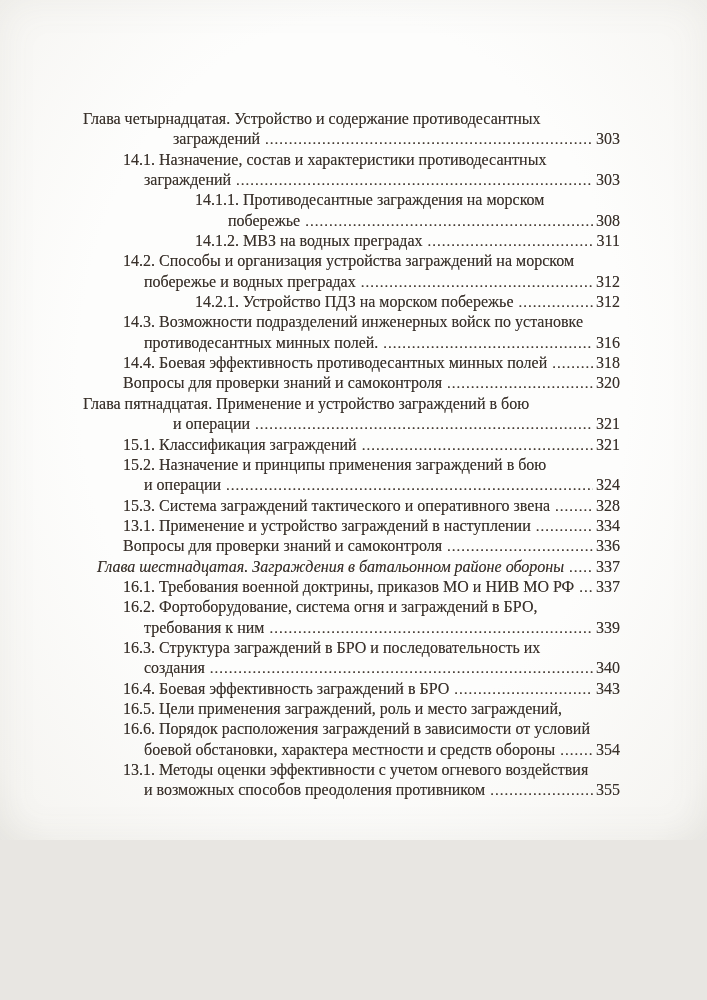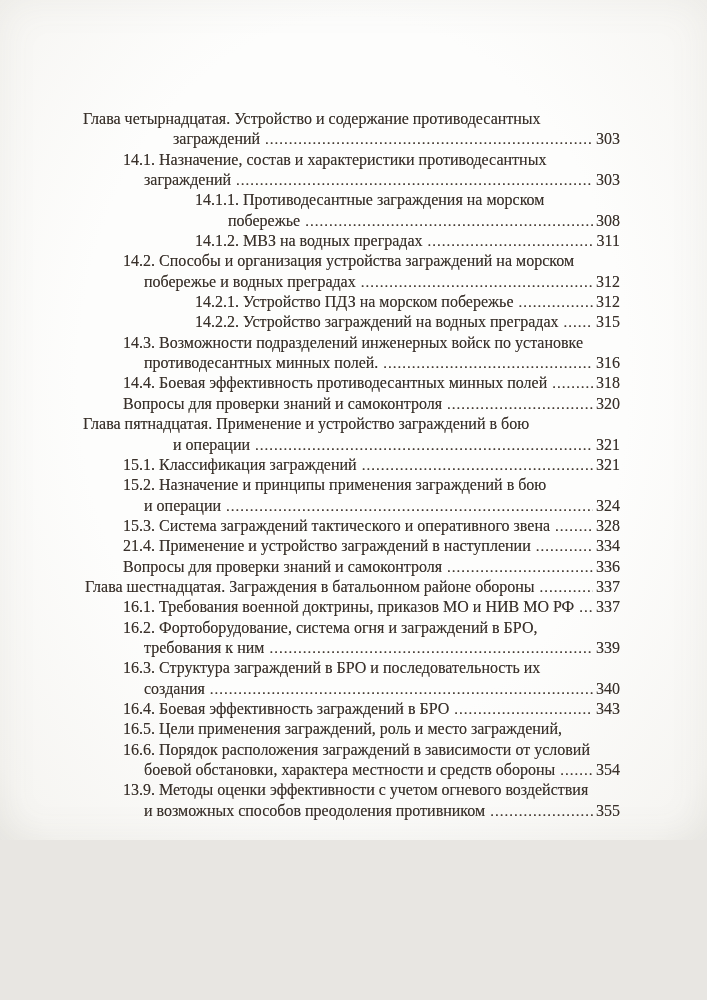--- a/index.html
+++ b/index.html
@@ -118,27 +118,20 @@
       </div>
       <div>
         <div class="line">
           <span class="txt" style="margin-left: 112px;">14.2.1. Устройство ПДЗ на морском побережье</span>
           <span class="dots"></span>
           <span class="pg">312</span>
         </div>
       </div>
       <div>
         <div class="line">
-          <span class="txt" style="margin-left: 112px;">14.2.2. Устройство заграждений на водных преградах</span>
-          <span class="dots"></span>
-          <span class="pg">315</span>
-        </div>
-      </div>
-      <div>
-        <div class="line">
           <span class="txt" style="margin-left: 40px;">14.3. Возможности подразделений инженерных войск по установке</span>
         </div>
         <div class="line">
           <span class="txt" style="margin-left: 61px;">противодесантных минных полей.</span>
           <span class="dots"></span>
           <span class="pg">316</span>
         </div>
       </div>
       <div>
         <div class="line">
@@ -183,35 +176,35 @@
       </div>
       <div>
         <div class="line">
           <span class="txt" style="margin-left: 40px;">15.3. Система заграждений тактического и оперативного звена</span>
           <span class="dots"></span>
           <span class="pg">328</span>
         </div>
       </div>
       <div>
         <div class="line">
-          <span class="txt" style="margin-left: 40px;">21.4. Применение и устройство заграждений в наступлении</span>
+          <span class="txt" style="margin-left: 40px;">13.1. Применение и устройство заграждений в наступлении</span>
           <span class="dots"></span>
           <span class="pg">334</span>
         </div>
       </div>
       <div>
         <div class="line">
           <span class="txt" style="margin-left: 40px;">Вопросы для проверки знаний и самоконтроля</span>
           <span class="dots"></span>
           <span class="pg">336</span>
         </div>
       </div>
       <div>
         <div class="line">
-          <span class="txt" style="margin-left: 2px;">Глава шестнадцатая. Заграждения в батальонном районе обороны</span>
+          <span class="txt" style="margin-left: 14px; font-style: italic;">Глава шестнадцатая. Заграждения в батальонном районе обороны</span>
           <span class="dots"></span>
           <span class="pg">337</span>
         </div>
       </div>
       <div>
         <div class="line">
           <span class="txt" style="margin-left: 40px;">16.1. Требования военной доктрины, приказов МО и НИВ МО РФ</span>
           <span class="dots"></span>
           <span class="pg">337</span>
         </div>
@@ -253,21 +246,21 @@
           <span class="txt" style="margin-left: 40px;">16.6. Порядок расположения заграждений в зависимости от условий</span>
         </div>
         <div class="line">
           <span class="txt" style="margin-left: 61px;">боевой обстановки, характера местности и средств обороны</span>
           <span class="dots"></span>
           <span class="pg">354</span>
         </div>
       </div>
       <div>
         <div class="line">
-          <span class="txt" style="margin-left: 40px;">13.9. Методы оценки эффективности с учетом огневого воздействия</span>
+          <span class="txt" style="margin-left: 40px;">13.1. Методы оценки эффективности с учетом огневого воздействия</span>
         </div>
         <div class="line">
           <span class="txt" style="margin-left: 61px;">и возможных способов преодоления противником</span>
           <span class="dots"></span>
           <span class="pg">355</span>
         </div>
       </div>
     </div>
   <div class="footer">8</div>
 </div>

